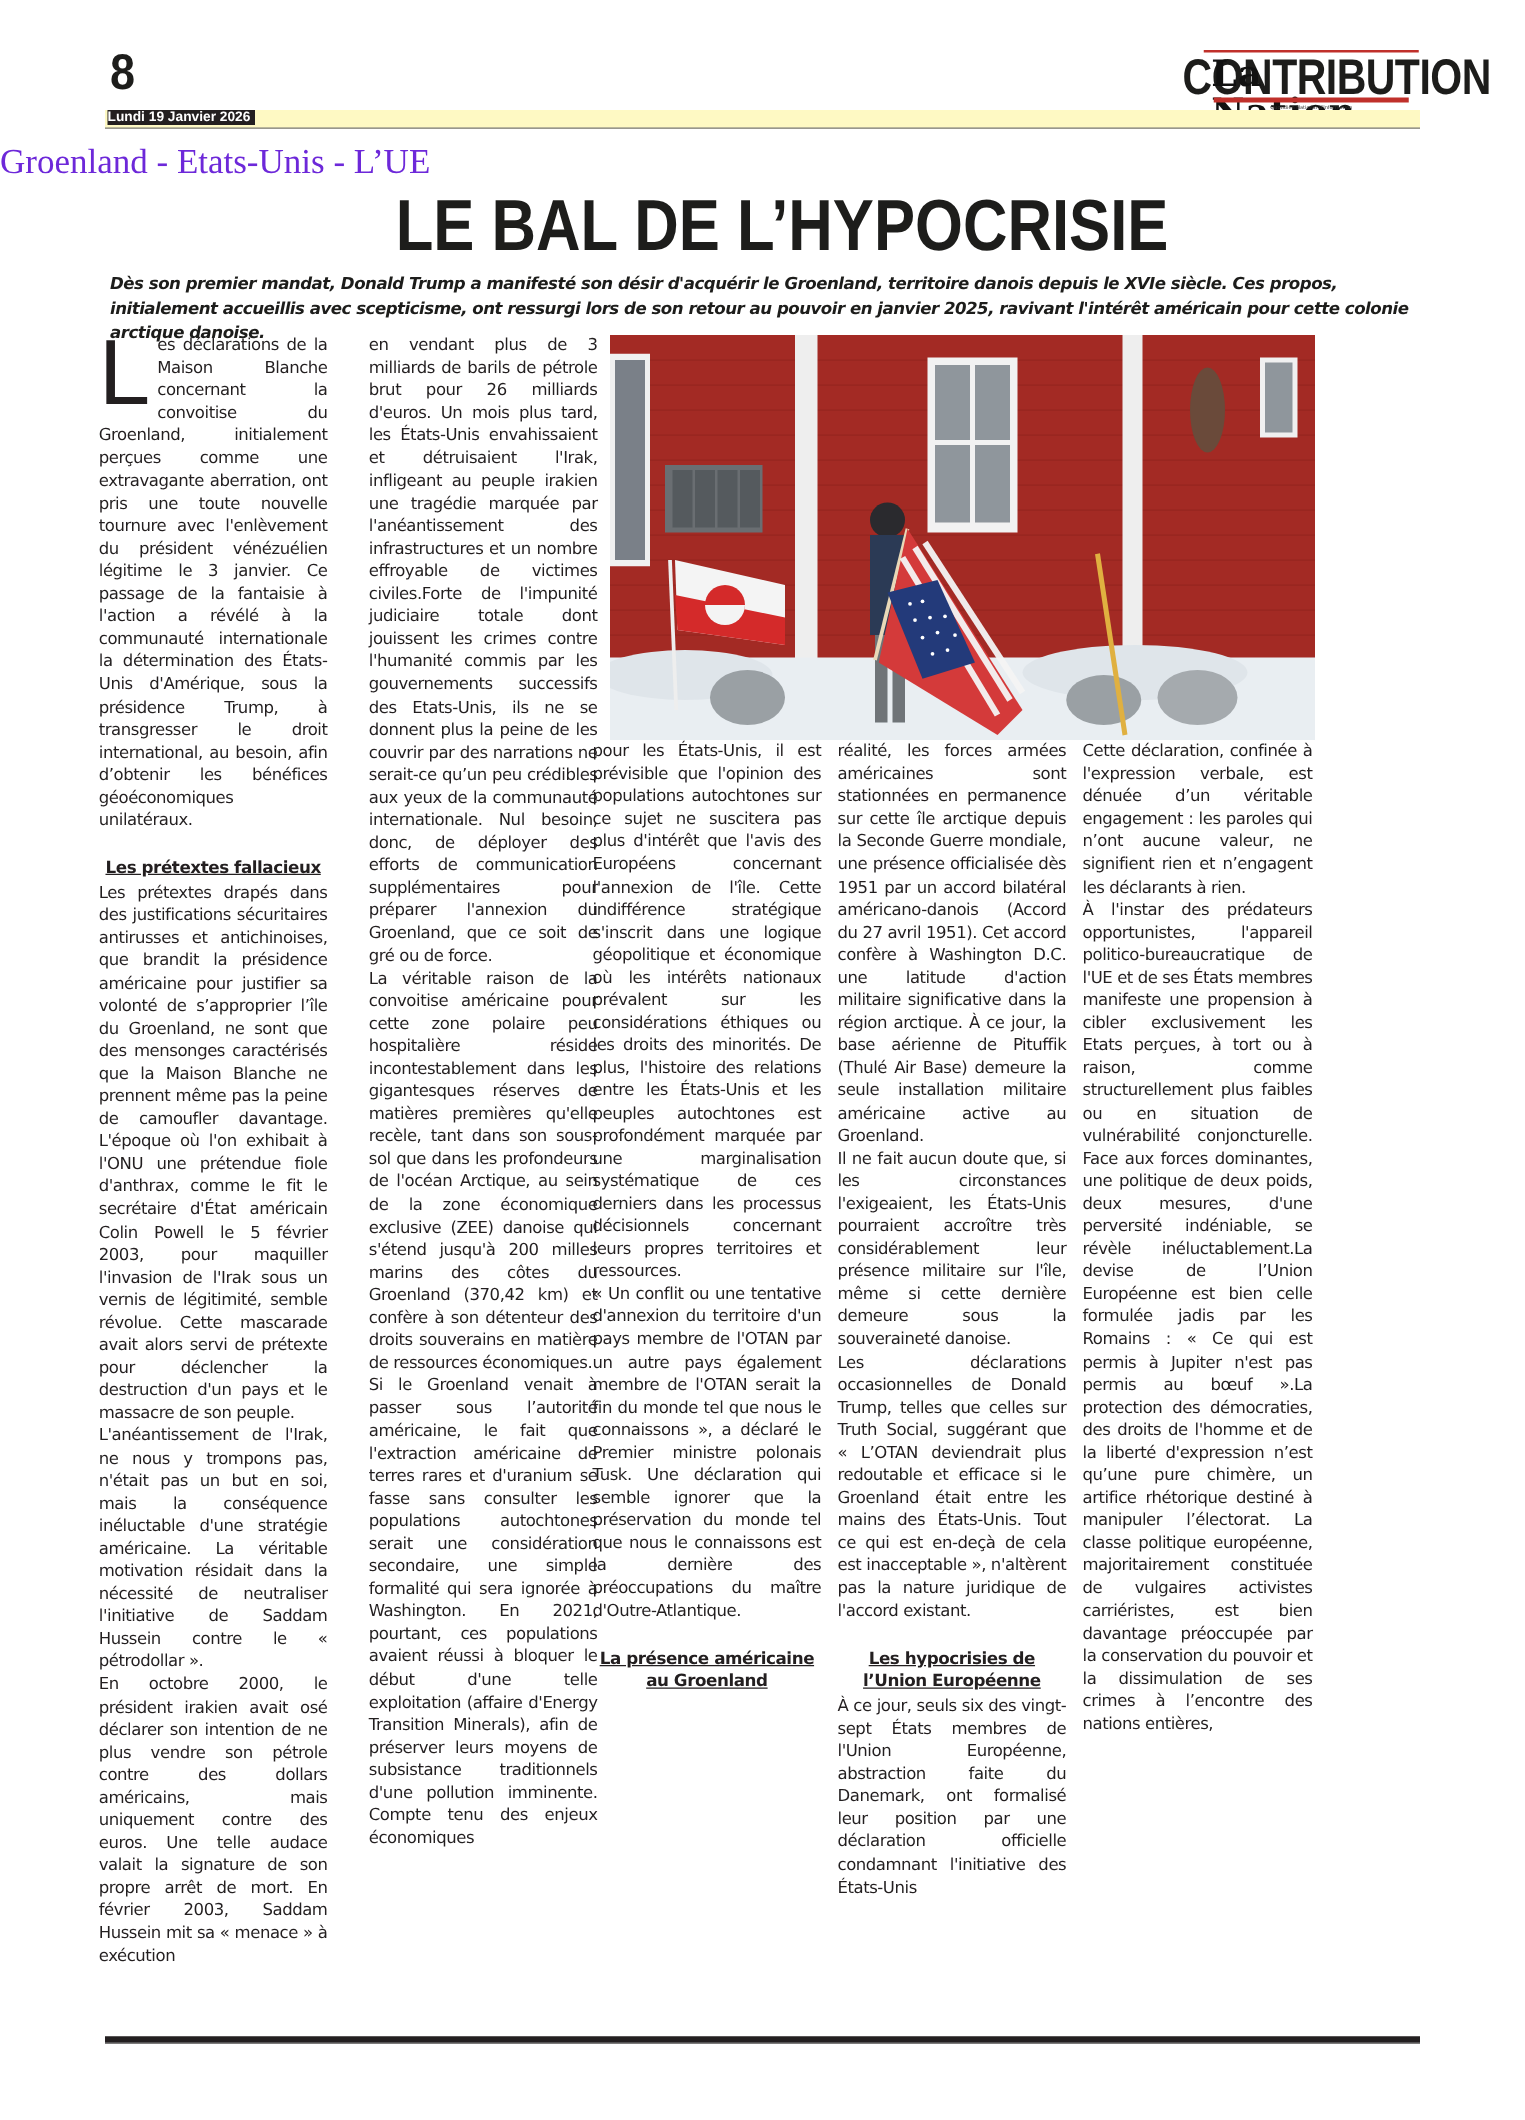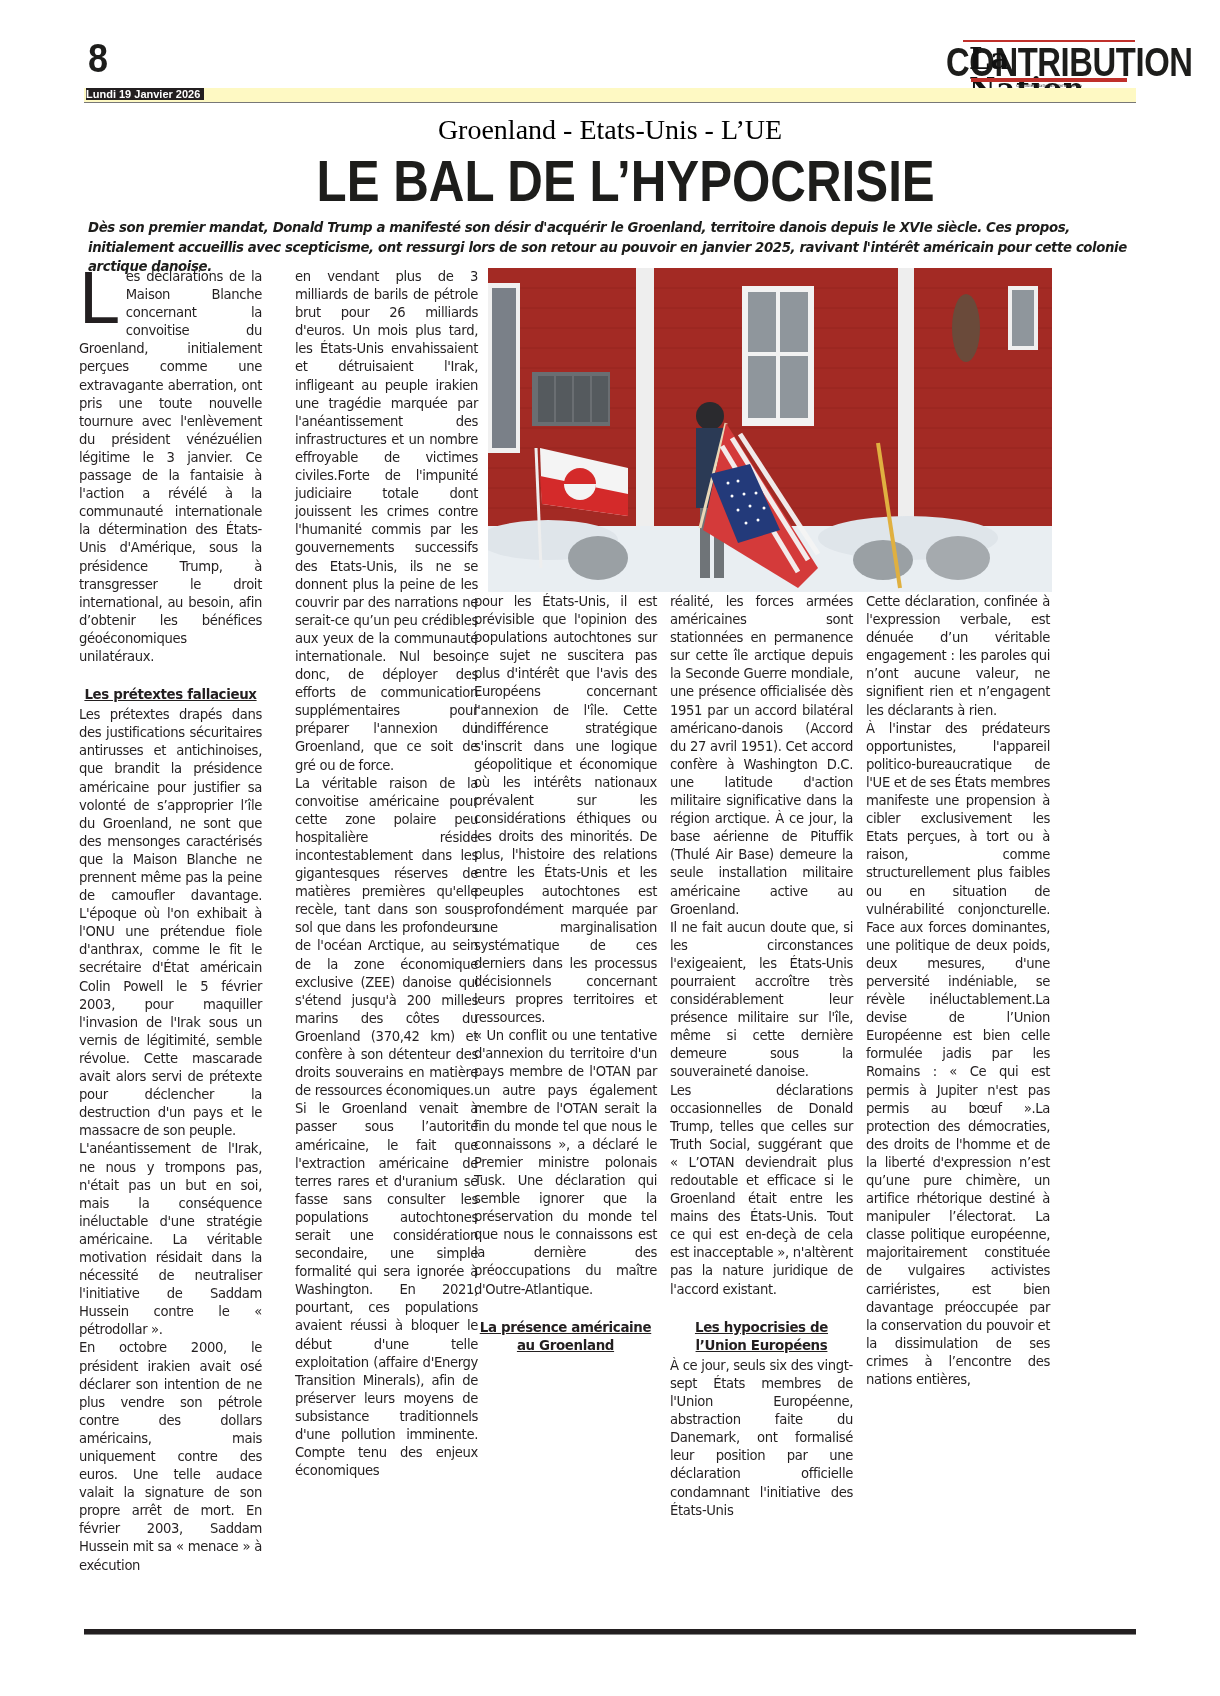--- a/index.html
+++ b/index.html
@@ -6,21 +6,21 @@
   body { width: 1220px; height: 1696px; position: relative; overflow: hidden; font-family: "DejaVu Sans", sans-serif; color: #1d1d1b; }
   .page-num { position: absolute; left: 88px; top: 38px; font-family: "Liberation Sans", sans-serif; font-weight: 900; font-size: 40px; line-height: 40px; letter-spacing: -1px; transform: scaleX(0.9); transform-origin: left; }
   .section-title { position: absolute; left: 0; width: 100%; top: 40px; text-align: right; font-family: "Liberation Sans", sans-serif; font-weight: 900; font-size: 40px; line-height: 44px; }
   .section-title span { display: inline-block; transform: scaleX(0.82); letter-spacing: -0.5px; }
   .logo { position: absolute; left: 963px; top: 40px; width: 172px; height: 48px; border-top: 2px solid #c0302b; }
   .logo-text { position: absolute; left: 6px; top: 2px; font-family: "DejaVu Serif", serif; font-weight: bold; font-size: 29px; line-height: 30px; letter-spacing: 1px; color: #111; }
   .logo-bar { position: absolute; left: 8px; right: 8px; top: 36px; height: 4px; background: #c0302b; }
   .logo-sub { position: absolute; left: 0; right: 0; top: 41px; font-size: 4px; text-align: center; color: #333; }
   .date-bar { position: absolute; left: 84px; top: 88px; width: 1052px; height: 14px; background: #fef9c3; border-bottom: 1px solid #777; }
   .date-text { position: absolute; left: 2px; top: 0px; color: #fff; font-family: "Liberation Sans", sans-serif; font-weight: bold; font-size: 11px; line-height: 12px; background: #231f20; padding-right: 4px; }
-  .kicker { position: absolute; left: 0; width: 100%; top: 114px; text-align: center; font-family: "Liberation Serif", serif; font-size: 28px; line-height: 32px; color: #000000; }
+  .kicker { position: absolute; left: 0; width: 100%; top: 114px; font-family: "Liberation Serif", serif; font-size: 28px; line-height: 32px; color: #6d28d9; }
   .headline { position: absolute; left: 0; width: 100%; top: 150px; text-align: center; font-family: "Liberation Sans", sans-serif; font-weight: 900; font-size: 58px; line-height: 62px; margin-left: 16px; }
   .headline span { display: inline-block; transform: scaleX(0.85); }
   .chapo { position: absolute; left: 88px; width: 1044px; top: 218px; text-align: left; font-family: "DejaVu Sans", sans-serif; font-style: italic; font-weight: bold; font-size: 13.3px; line-height: 19.5px; letter-spacing: -0.4px; }
   .col { position: absolute; font-family: "DejaVu Sans", sans-serif; font-size: 13.2px; line-height: 18.1px; text-align: justify; letter-spacing: -0.35px; color: #231f20; }
   .col p { margin: 0; }
   .col h3 { margin: 2px; font-size: 13.4px; line-height: 18.1px; font-weight: bold; text-decoration: underline; text-align: center; }
   .gap { height: 18px; }
   .dropcap { float: left; font-family: "Liberation Sans", sans-serif; font-size: 74px; line-height: 56px; font-weight: 300; margin: 2px 6px 0 0; height: 56px; }
   .photo { position: absolute; left: 488px; top: 268px; width: 564px; height: 324px; overflow: hidden; background: #a82b25; }
   .rule-bottom { position: absolute; left: 84px; top: 1629px; width: 1052px; height: 5px; background: #231f20; border-bottom: 1px solid #888; }
@@ -138,21 +138,21 @@
   <p>« Un conflit ou une tentative d'annexion du territoire d'un pays membre de l'OTAN par un autre pays également membre de l'OTAN serait la fin du monde tel que nous le connaissons », a déclaré le Premier ministre polonais Tusk. Une déclaration qui semble ignorer que la préservation du monde tel que nous le connaissons est la dernière des préoccupations du maître d'Outre-Atlantique.</p>
   <div class="gap"></div>
   <h3>La présence américaine au Groenland</h3>
 </div>
 
 <div class="col" style="left:670px; top:593px; width:183px;">
   <p>réalité, les forces armées américaines sont stationnées en permanence sur cette île arctique depuis la Seconde Guerre mondiale, une présence officialisée dès 1951 par un accord bilatéral américano-danois (Accord du 27 avril 1951). Cet accord confère à Washington D.C. une latitude d'action militaire significative dans la région arctique. À ce jour, la base aérienne de Pituffik (Thulé Air Base) demeure la seule installation militaire américaine active au Groenland.</p>
   <p>Il ne fait aucun doute que, si les circonstances l'exigeaient, les États-Unis pourraient accroître très considérablement leur présence militaire sur l'île, même si cette dernière demeure sous la souveraineté danoise.</p>
   <p>Les déclarations occasionnelles de Donald Trump, telles que celles sur Truth Social, suggérant que « L’OTAN deviendrait plus redoutable et efficace si le Groenland était entre les mains des États-Unis. Tout ce qui est en-deçà de cela est inacceptable », n'altèrent pas la nature juridique de l'accord existant.</p>
   <div class="gap"></div>
-  <h3>Les hypocrisies de l’Union Européens</h3>
+  <h3>Les hypocrisies de l’Union Européenne</h3>
   <p>À ce jour, seuls six des vingt-sept États membres de l'Union Européenne, abstraction faite du Danemark, ont formalisé leur position par une déclaration officielle condamnant l'initiative des États-Unis</p>
 </div>
 
 <div class="col" style="left:866px; top:593px; width:184px;">
   <p>Cette déclaration, confinée à l'expression verbale, est dénuée d’un véritable engagement : les paroles qui n’ont aucune valeur, ne signifient rien et n’engagent les déclarants à rien.</p>
   <p>À l'instar des prédateurs opportunistes, l'appareil politico-bureaucratique de l'UE et de ses États membres manifeste une propension à cibler exclusivement les Etats perçues, à tort ou à raison, comme structurellement plus faibles ou en situation de vulnérabilité conjoncturelle. Face aux forces dominantes, une politique de deux poids, deux mesures, d'une perversité indéniable, se révèle inéluctablement.La devise de l’Union Européenne est bien celle formulée jadis par les Romains : « Ce qui est permis à Jupiter n'est pas permis au bœuf ».La protection des démocraties, des droits de l'homme et de la liberté d'expression n’est qu’une pure chimère, un artifice rhétorique destiné à manipuler l’électorat. La classe politique européenne, majoritairement constituée de vulgaires activistes carriéristes, est bien davantage préoccupée par la conservation du pouvoir et la dissimulation de ses crimes à l’encontre des nations entières,</p>
 </div>
 
 <div class="rule-bottom"></div>
 

